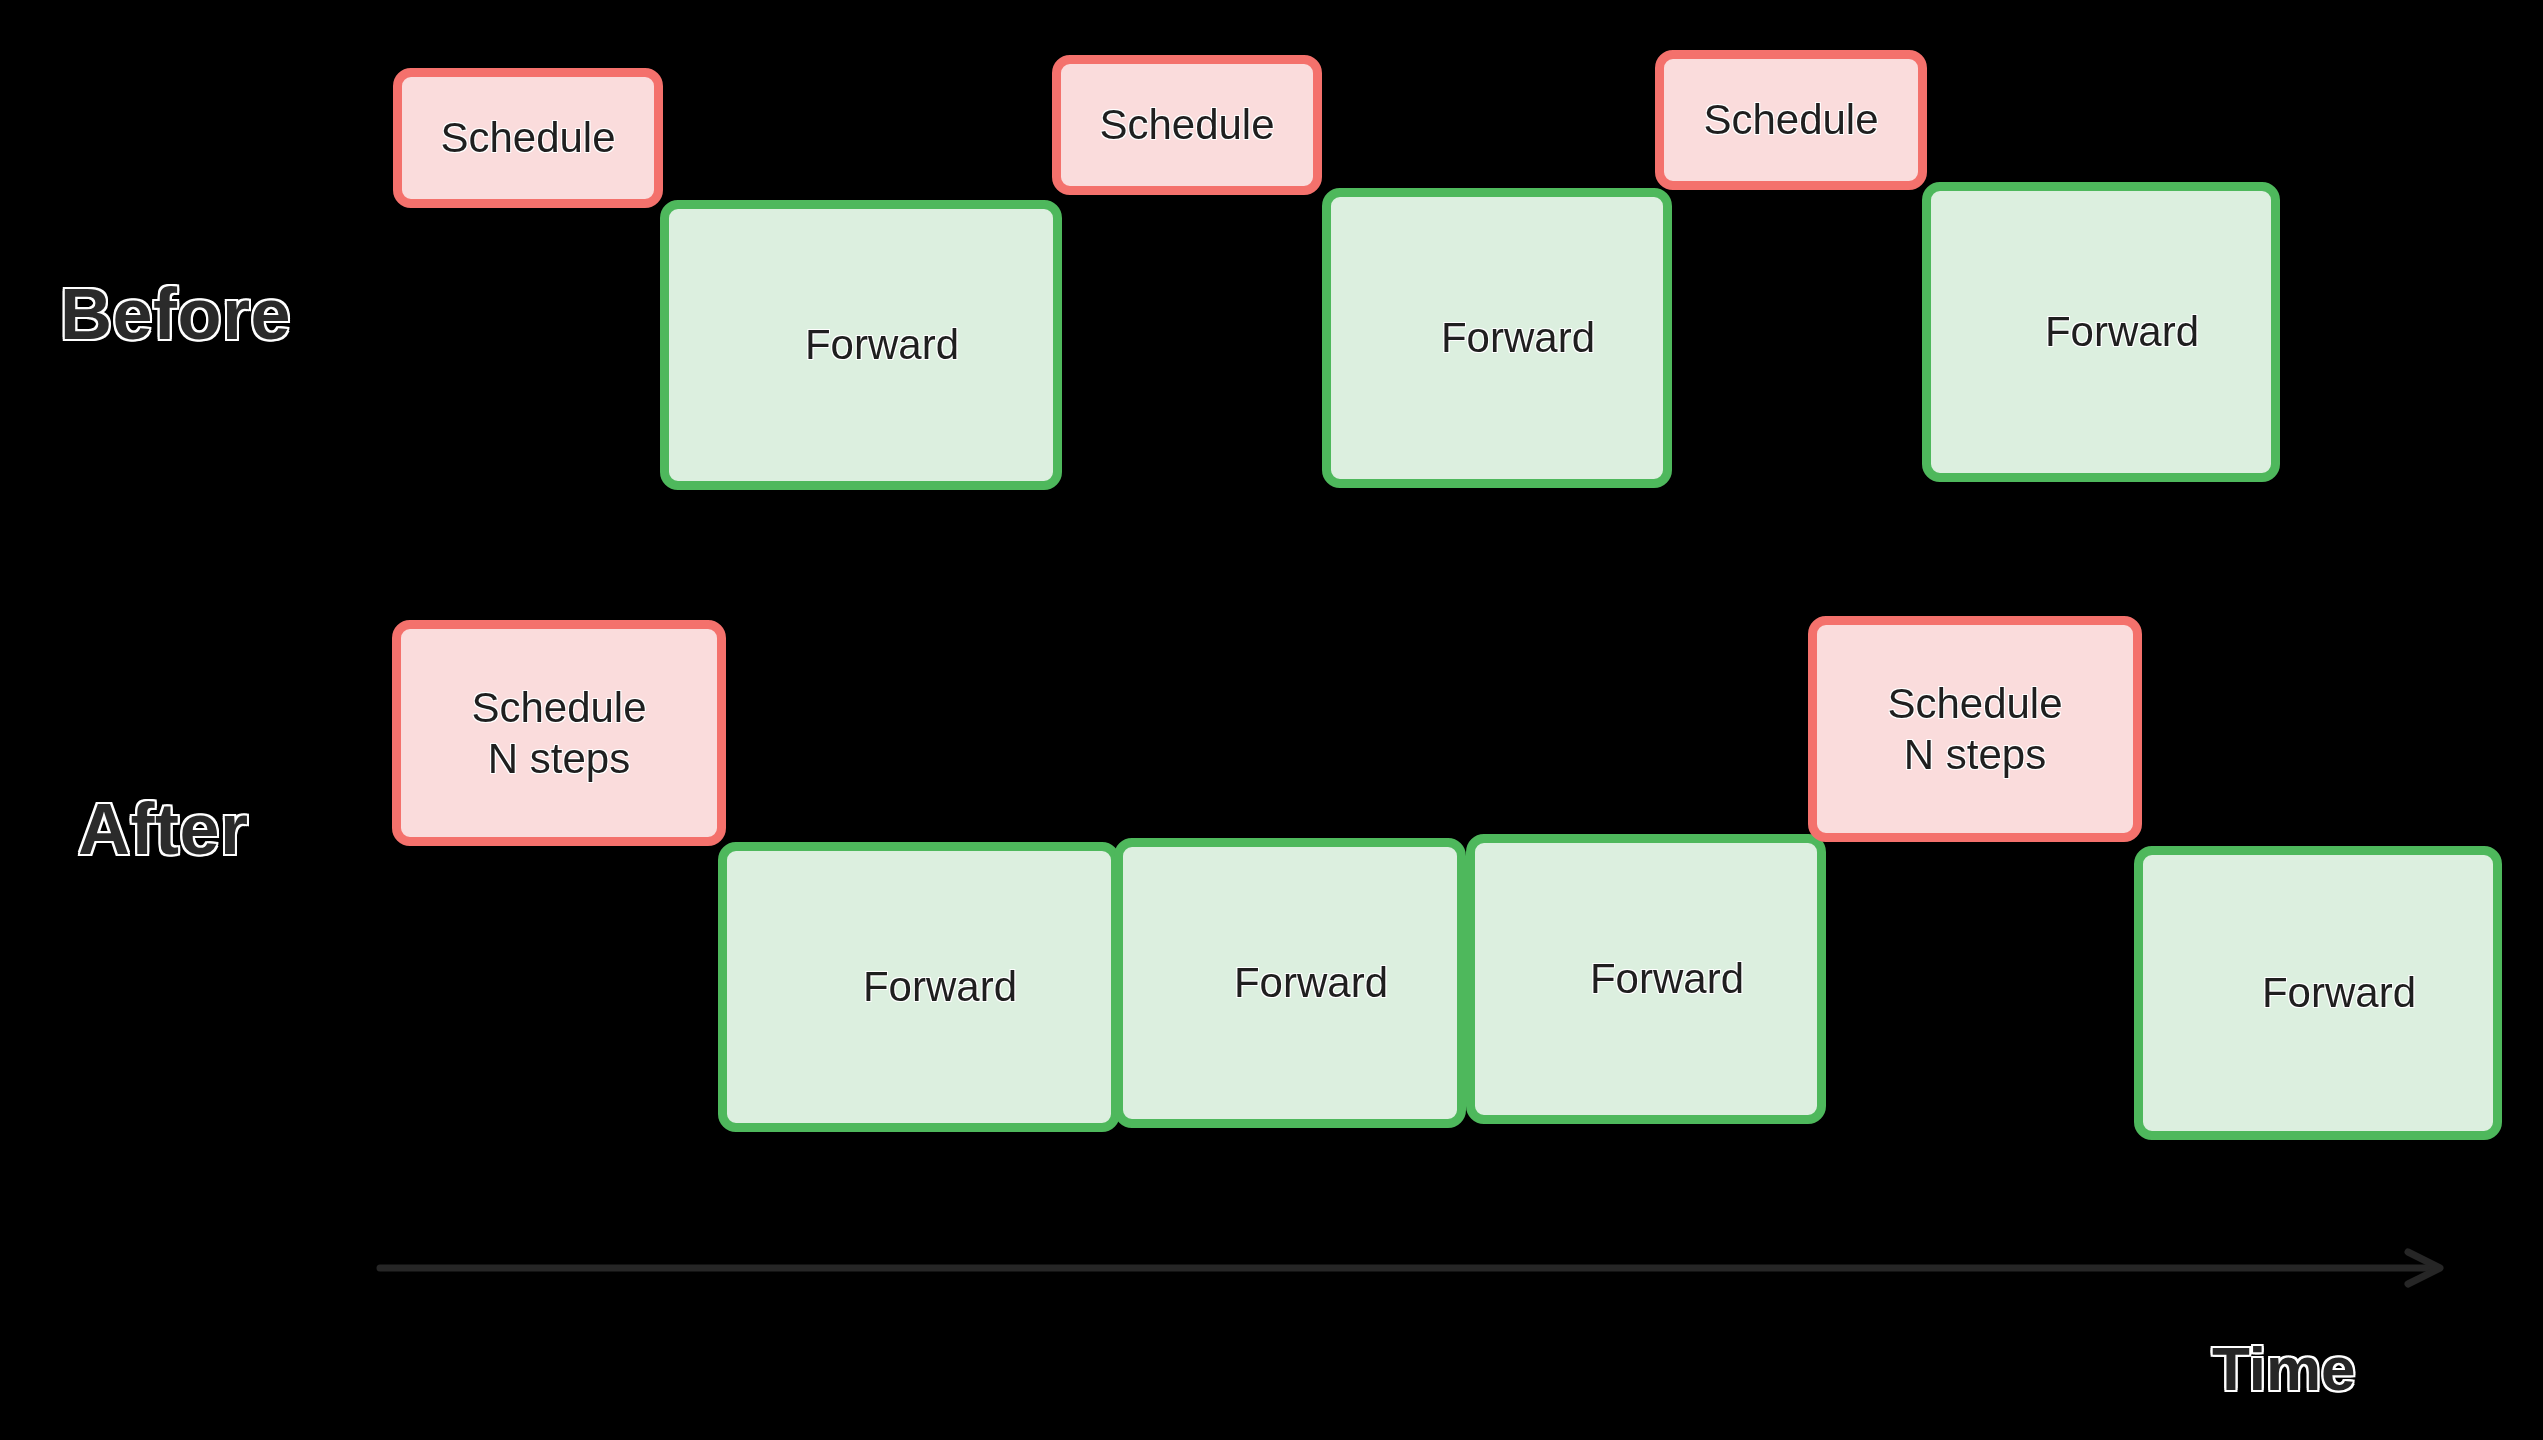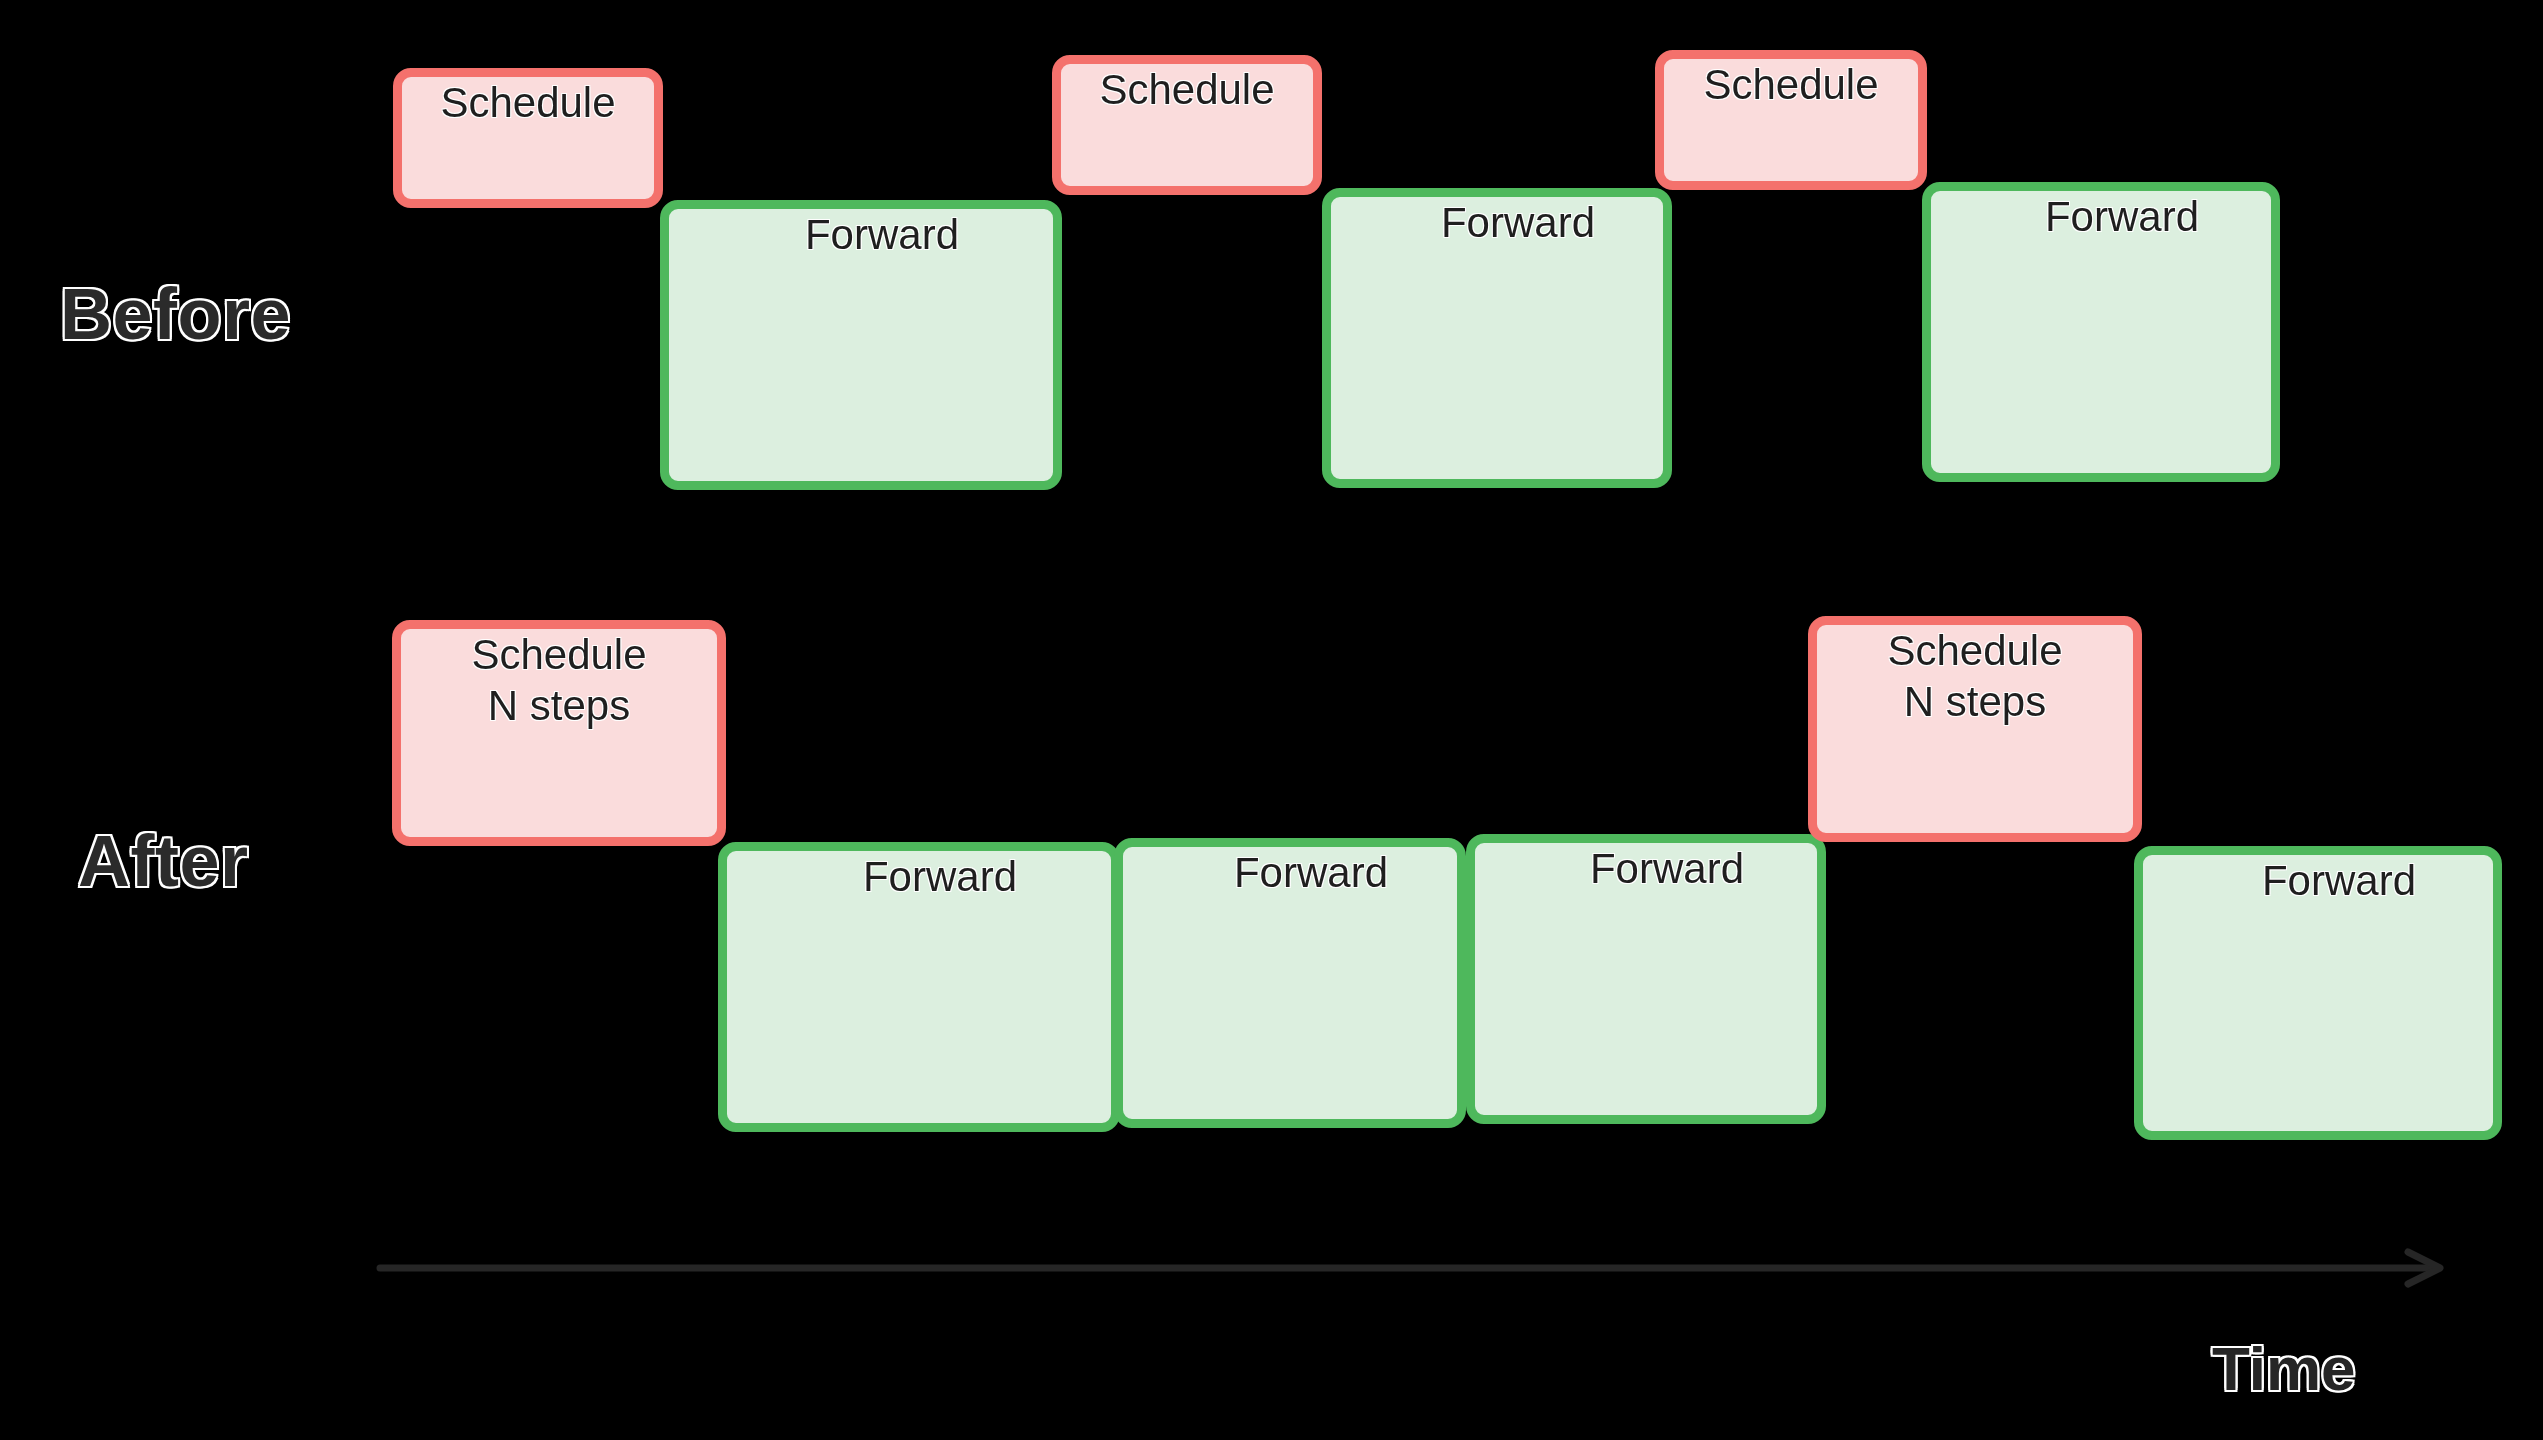--- a/index.html
+++ b/index.html
@@ -36,21 +36,21 @@
       -2px  0   0 #ffffff,  2px  0   0 #ffffff;
   }
   .row-label span { position: relative; }
 
   
   .block {
     position: absolute;
     box-sizing: border-box;
     border-radius: 18px;
     display: flex;
-    align-items: flex-start;
+    align-items: center;
     justify-content: center;
     text-align: center;
     font-size: 42px;
     line-height: 1.22;
     color: #1f1f1f;
     white-space: pre-line;
   }
   .block.schedule {
     background: #fadcdc;
     border: 9px solid #f4716c;
@@ -118,21 +118,21 @@
   </div>
 
   <div class="block schedule" style="left:1655px; top:50px; width:272px; height:140px;">
     <span class="lbl">Schedule</span>
   </div>
 
   <div class="block forward" style="left:1922px; top:182px; width:358px; height:300px;">
     <span class="lbl">Forward</span>
   </div>
 
-  <div class="row-label" style="left:78px; top:825px;">
+  <div class="row-label" style="left:78px; top:793px;">
     <span>After</span>
   </div>
 
   <div class="block schedule" style="left:392px; top:620px; width:334px; height:226px;">
     <span class="lbl">Schedule
 N steps</span>
   </div>
 
   <div class="block forward" style="left:718px; top:842px; width:402px; height:290px;">
     <span class="lbl">Forward</span>

